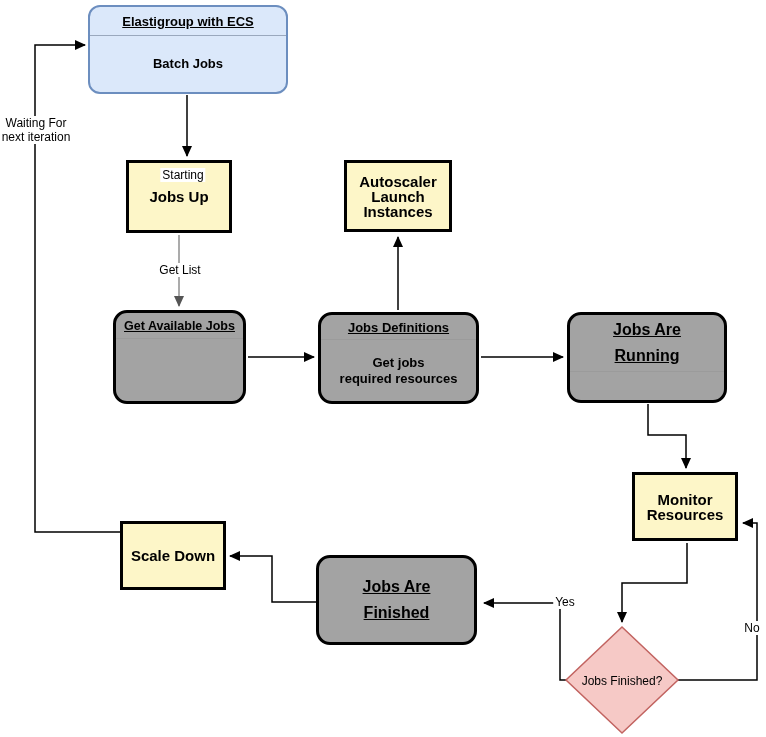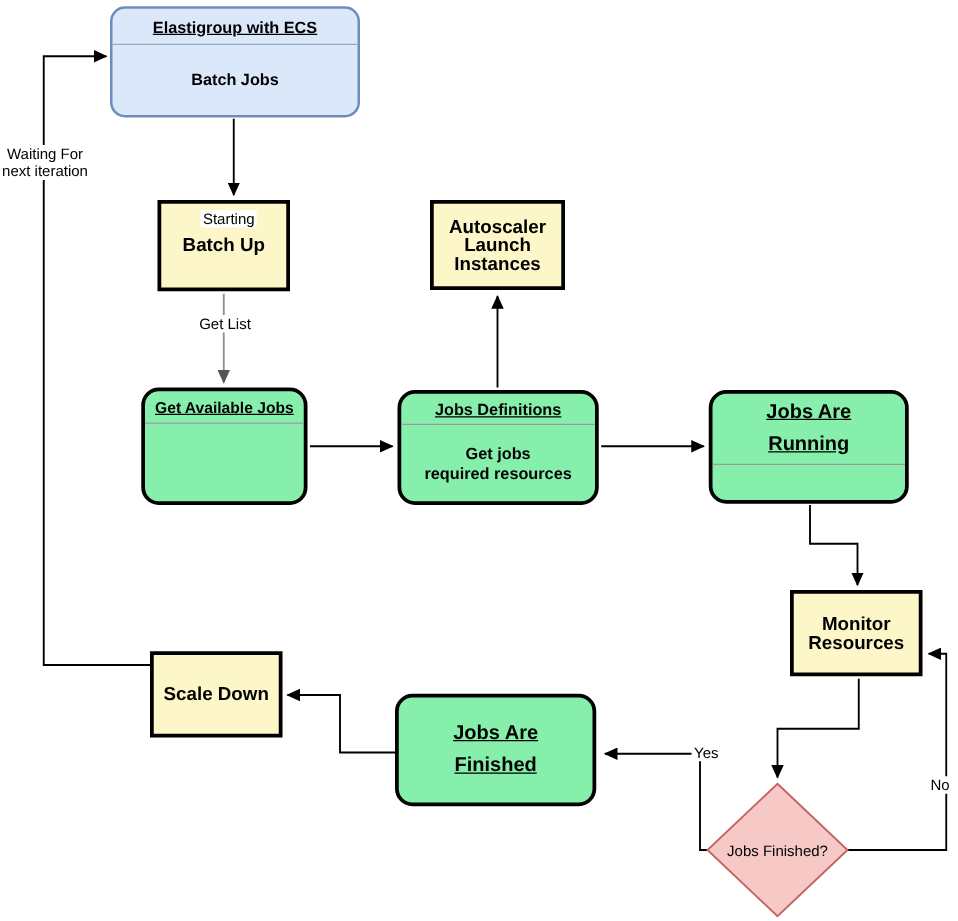--- a/index.html
+++ b/index.html
@@ -10,21 +10,21 @@
   #edges { position:absolute; left:0; top:0; width:766px; height:737px; }
 
   .node { position:absolute; box-sizing:border-box; font-weight:bold; text-align:center; }
 
   .rect-node {
     border:3px solid #000; background:#fdf6c8;
     display:flex; align-items:center; justify-content:center;
     font-size:15px; line-height:15px; white-space:pre-line;
   }
   .round-node {
-    border:3px solid #000; border-radius:14px; background:#86efac;
+    border:3px solid #000; border-radius:14px; background:#a3a3a3;
     display:flex; flex-direction:column; overflow:hidden;
   }
   .blue-node {
     border:2px solid #6c8ebf; border-radius:12px; background:#dbe8fa;
     display:flex; flex-direction:column; overflow:hidden;
   }
   .node-header {
     display:flex; align-items:center; justify-content:center;
     font-size:13px; border-bottom:1px solid #9b9b9b; flex:0 0 auto;
     white-space:pre-line;
@@ -77,21 +77,21 @@
   </svg>
 
   <div class="node blue-node" style="left:88px; top:5px; width:200px; height:89px;">
     <div class="node-header" style="height:28px;">
       <span class="hdr">Elastigroup with ECS</span>
     </div>
     <div class="node-body">Batch Jobs</div>
   </div>
 
   <div class="node rect-node" style="left:126px; top:160px; width:106px; height:73px;">
-    <span>Batch Up</span>
+    <span>Jobs Up</span>
   </div>
 
   <div class="node rect-node" style="left:344px; top:160px; width:108px; height:72px;">
     <span>Autoscaler
 Launch
 Instances</span>
   </div>
 
   <div class="node round-node" style="left:113px; top:310px; width:133px; height:94px;">
     <div class="node-header" style="height:25px;">
@@ -129,19 +129,19 @@
     <span>Scale Down</span>
   </div>
 
   <div class="edge-label no-bg" style="left:622px; top:681px;">Jobs Finished?</div>
 
   <div class="edge-label" style="left:36px; top:130px;">Waiting For
 next iteration</div>
 
   <div class="edge-label" style="left:183px; top:132px;margin-top:43px;">Starting</div>
 
-  <div class="edge-label" style="left:180px; top:259px;">Get List</div>
+  <div class="edge-label" style="left:180px; top:270px;">Get List</div>
 
   <div class="edge-label" style="left:565px; top:602px;">Yes</div>
 
   <div class="edge-label" style="left:752px; top:628px;">No</div>
 
 </div>
 
 </body></html>

